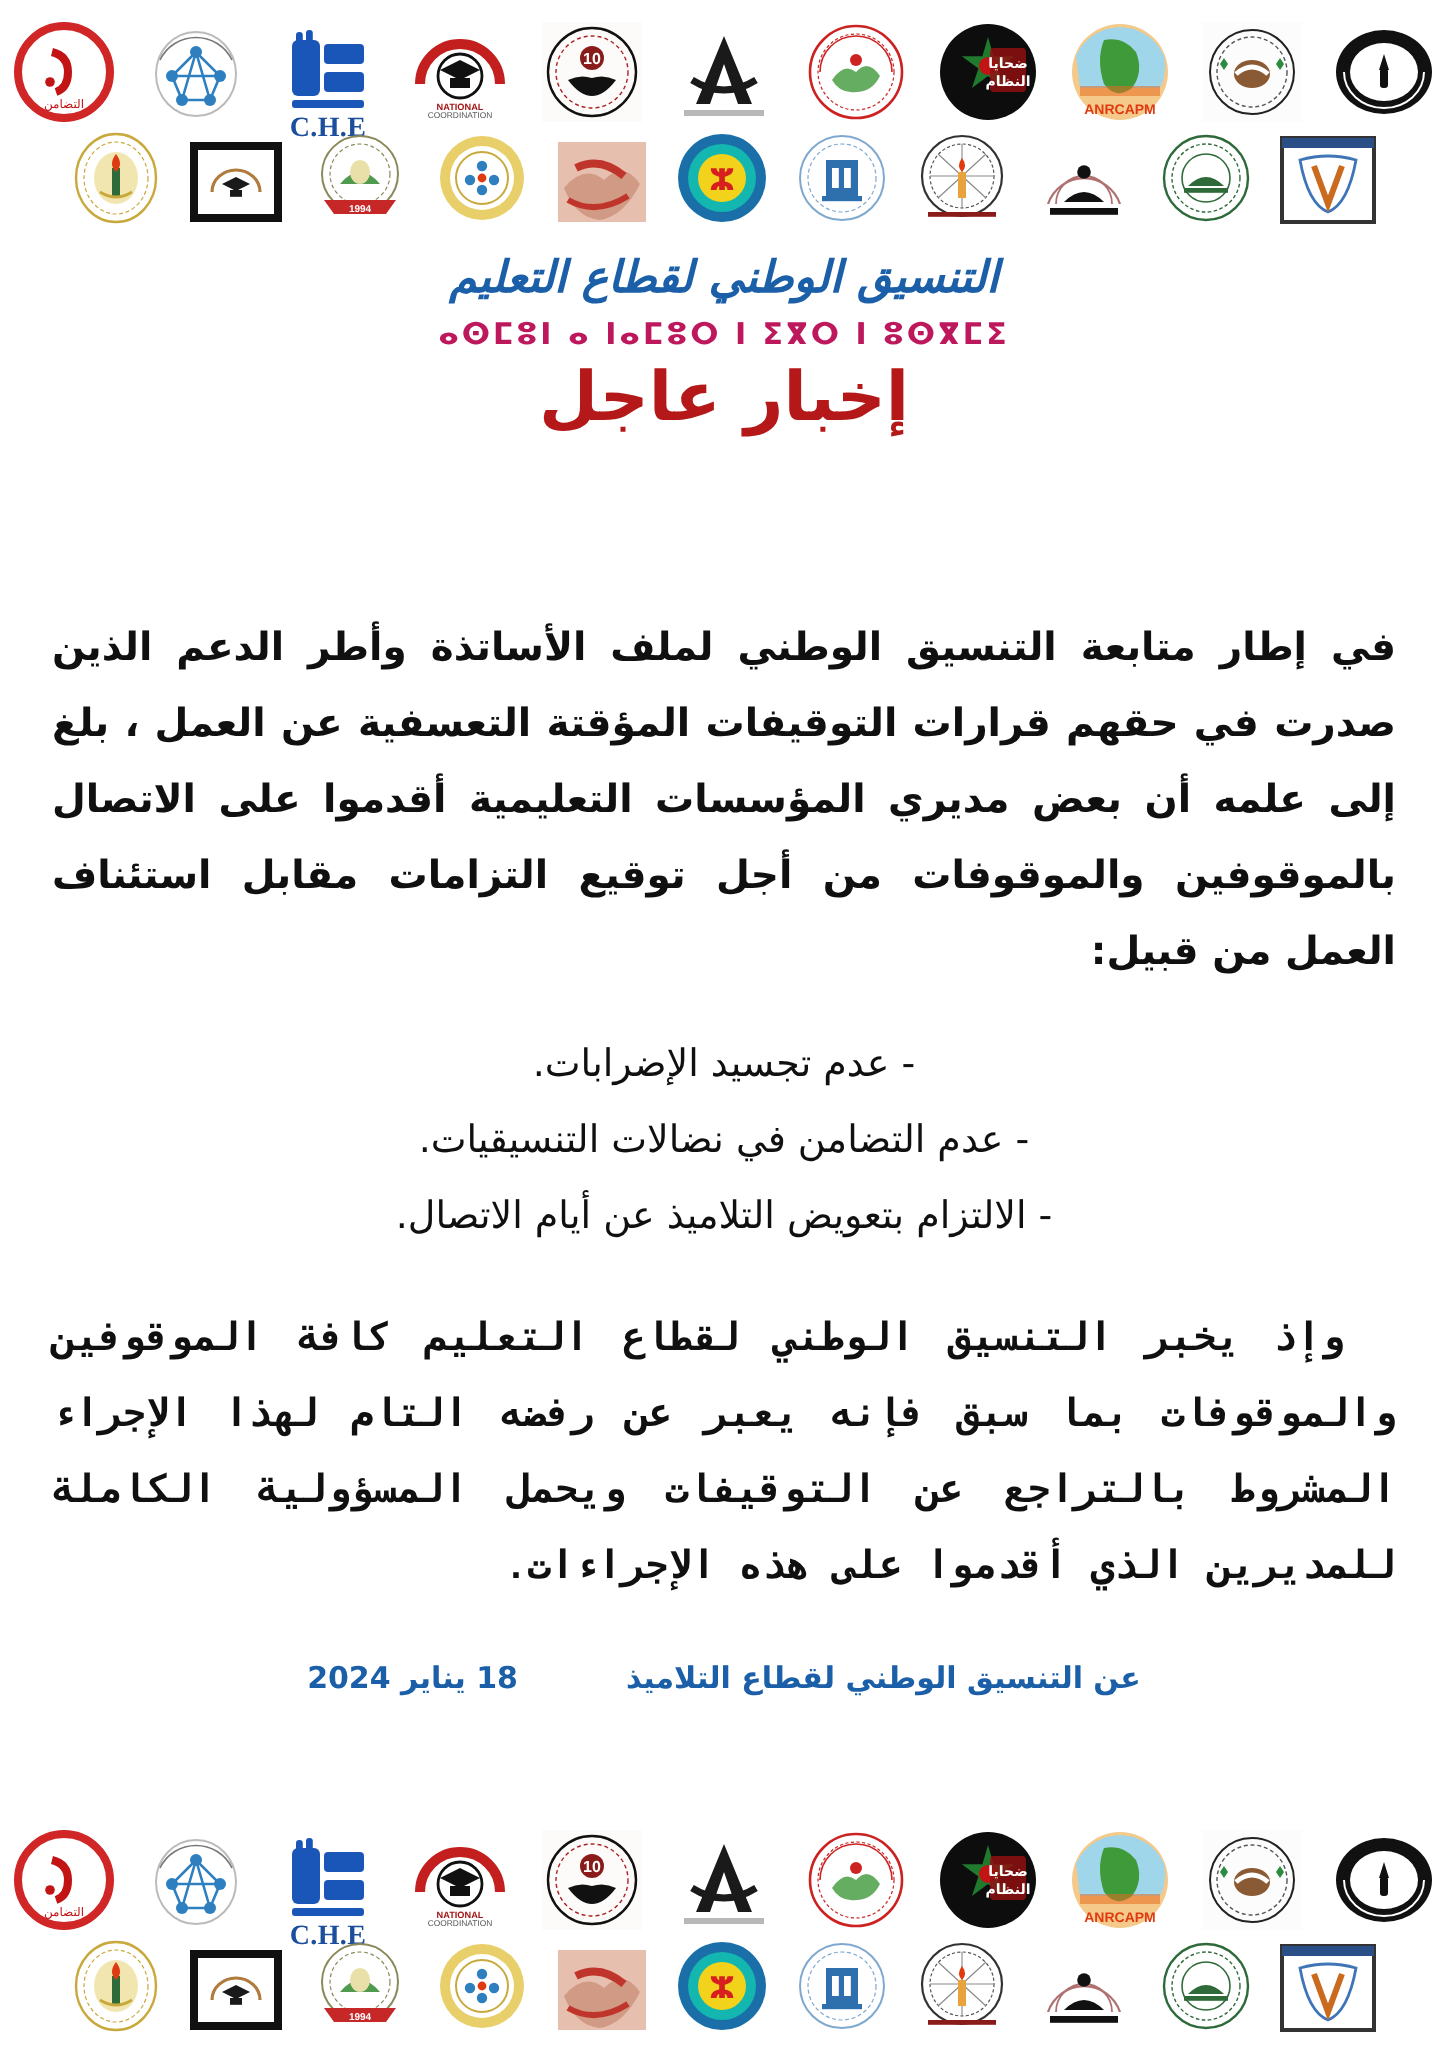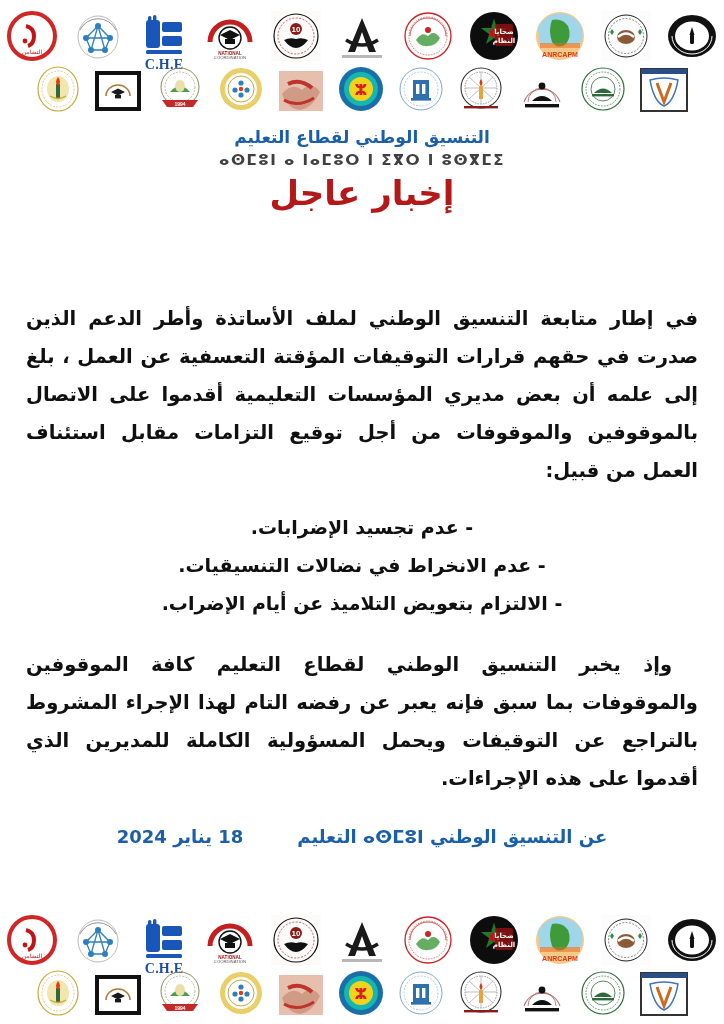--- a/index.html
+++ b/index.html
@@ -74,31 +74,32 @@
   }
 
   
   .masthead {
     text-align: center;
     flex: 0 0 auto;
     padding-top: 12px;
   }
   .org-name-ar {
     font-family: "DejaVu Sans", sans-serif;
-    font-size: 17px;
+    font-size: 22px;
     font-weight: bold;
     color: #1b5fa8;
     line-height: 1.3;
     letter-spacing: 0;
+    font-style: italic;
   }
   .org-name-tif {
     font-family: "DejaVu Sans", sans-serif;
     font-size: 15px;
     font-weight: bold;
-    color: #404040;
+    color: #be185d;
     line-height: 1.45;
     letter-spacing: 1.5px;
     direction: ltr;
     margin-top: 2px;
   }
   .headline {
     font-family: "DejaVu Sans", sans-serif;
     font-size: 34px;
     font-weight: bold;
     color: #b51818;
@@ -121,52 +122,52 @@
     font-size: 19.5px;
     font-weight: bold;
     color: #101010;
     line-height: 1.95;
     text-align: justify;
     text-align-last: right;
     margin: 0;
     direction: rtl;
   }
   .para.p1 { margin-top: 26px; }
-  .para.p2 { margin-top: 24px; text-indent: 26px; }
+  .para.p2 { margin-top: 24px; text-indent: 26px; font-family: Liberation Mono, monospace; }
 
   .bullets {
     list-style: none;
     margin: 18px 0 0 0;
     padding: 0;
     direction: rtl;
   }
   .bullets li {
     font-family: "DejaVu Sans", sans-serif;
     font-size: 19px;
-    font-weight: bold;
+    font-weight: normal;
     color: #101010;
     line-height: 2.0;
     text-align: center;
     margin: 0;
   }
 
   
   .sign-row {
     display: flex;
     flex-direction: row;
     justify-content: center;
     align-items: baseline;
     gap: 54px;
     margin-top: 26px;
     padding: 0 10px;
     box-sizing: border-box;
   }
   .sign-org, .sign-date {
     font-family: "DejaVu Sans", sans-serif;
-    font-size: 18px;
+    font-size: 15px;
     font-weight: bold;
     color: #1b5fa8;
     line-height: 1.4;
     white-space: nowrap;
   }
   .sign-date { direction: rtl; }
 </style>
 </head>
 <body>
 
@@ -424,28 +425,28 @@
     <div class="org-name-tif">ⴰⵙⵎⵓⵏ ⴰ ⵏⴰⵎⵓⵔ ⵏ ⵉⴳⵔ ⵏ ⵓⵙⴳⵎⵉ</div>
     <div class="headline">إخبار عاجل</div>
   </div>
 
   <div class="body-wrap">
 
     <p class="para p1">في إطار متابعة التنسيق الوطني لملف الأساتذة وأطر الدعم الذين صدرت في حقهم قرارات التوقيفات المؤقتة التعسفية عن العمل ، بلغ إلى علمه أن بعض مديري المؤسسات التعليمية أقدموا على الاتصال بالموقوفين والموقوفات من أجل توقيع التزامات مقابل استئناف العمل من قبيل:</p>
 
     <ul class="bullets">
       <li>- عدم تجسيد الإضرابات.</li>
-      <li>- عدم الانخراط في نضالات التنسيقيات.</li>
-      <li>- الالتزام بتعويض التلاميذ عن أيام الإضراب.</li>
+      <li>- عدم التضامن في نضالات التنسيقيات.</li>
+      <li>- الالتزام بتعويض التلاميذ عن أيام الاتصال.</li>
     </ul>
 
     <p class="para p2">وإذ يخبر التنسيق الوطني لقطاع التعليم كافة الموقوفين والموقوفات بما سبق فإنه يعبر عن رفضه التام لهذا الإجراء المشروط بالتراجع عن التوقيفات ويحمل المسؤولية الكاملة للمديرين الذي أقدموا على هذه الإجراءات.</p>
 
     <div class="sign-row">
-      <div class="sign-org">عن التنسيق الوطني ⴰⵙⵎⵓⵏ التعليم</div>
+      <div class="sign-org">عن التنسيق الوطني لقطاع التلاميذ</div>
       <div class="sign-date">18 يناير 2024</div>
     </div>
 
   </div>
 
   <div class="logo-band bottom">
 
     <div class="logo-row row-1">
 
       <div class="logo">

